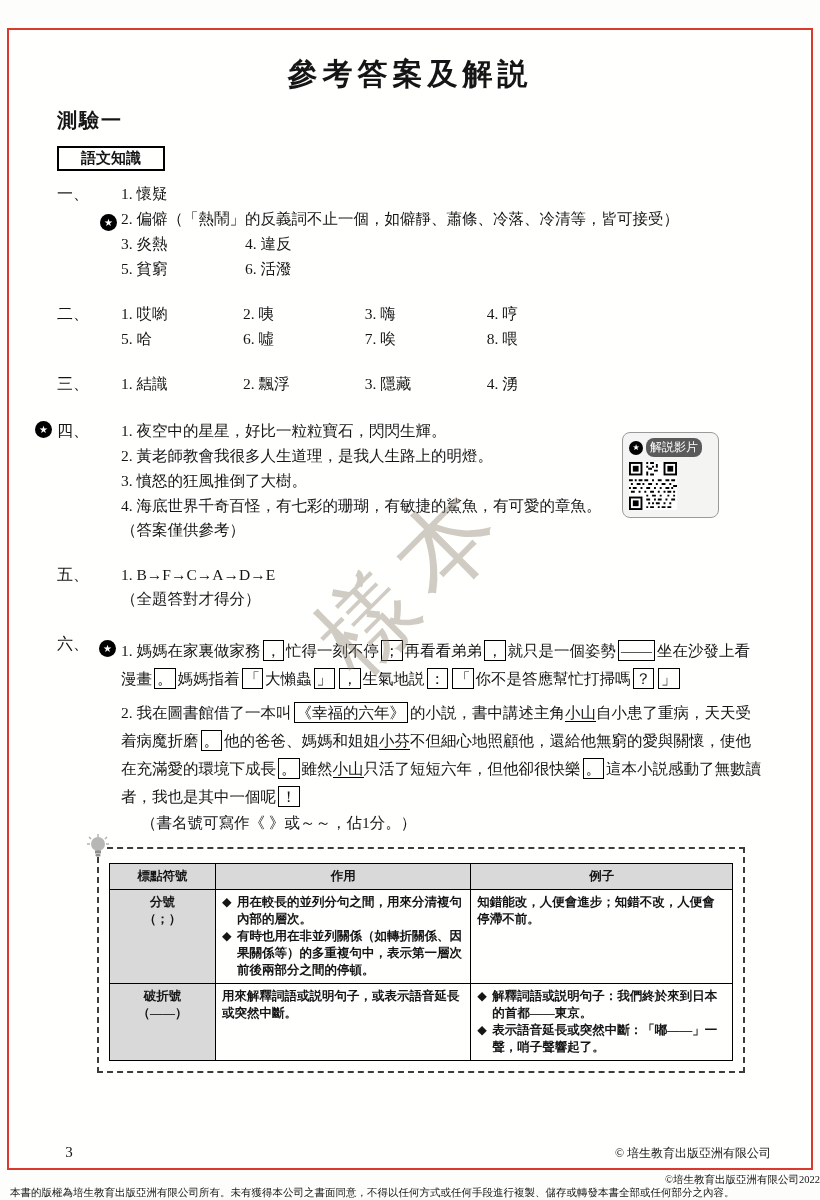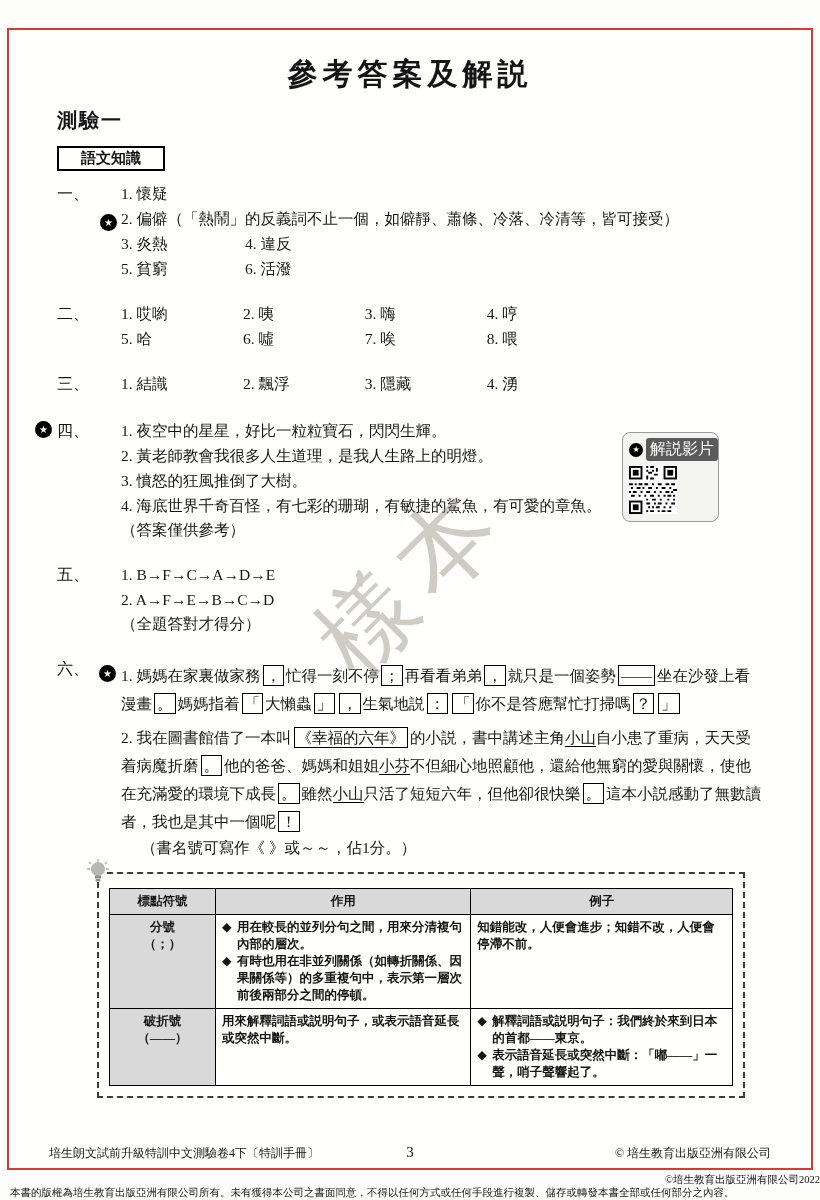--- a/index.html
+++ b/index.html
@@ -49,22 +49,22 @@
   }
   .uname { border-bottom:1.5px solid #000; }
   
   .video-box {
     position:absolute; top:432px; left:622px; width:97px;
     border:1px solid #9a9a9a; border-radius:8px; background:#f4f4f2;
     padding:5px 6px 7px 6px;
   }
   .video-head { display:flex; align-items:center; gap:3px; }
   .video-label {
-    background:#5a5a5a; color:#fff; font-size:16px; padding:1px 4px;
-    border-radius:3px; font-family:"Liberation Sans","DejaVu Sans",sans-serif;
+    background:#5a5a5a; color:#fff; font-size:12px; padding:1px 4px;
+    border-radius:8px; font-family:"Liberation Sans","DejaVu Sans",sans-serif;
     white-space:nowrap;
   }
   .video-head .starmark { width:14px; height:14px; line-height:14px; font-size:8px; flex:none; }
   .qr { display:block; margin-top:5px; background:#fff; }
   
   .tip-box {
     position:relative; margin:12px 0 0 40px; width:648px;
     border:2px dashed #3c3c3c; padding:8px 10px 10px 10px; background:#fffffe;
   }
   .bulb { position:absolute; left:-13px; top:-16px; }
@@ -176,21 +176,20 @@
         <div class="aline">4. 海底世界千奇百怪，有七彩的珊瑚，有敏捷的鯊魚，有可愛的章魚。</div>
         <div class="note">（答案僅供參考）</div>
       </div>
     </div>
 
     
     <div class="q mt20">
       <div class="qlabel">五、</div>
       <div class="qbody">
         <div class="aline">1. B→F→C→A→D→E</div>
-        <div class="aline">2. A→F→E→B→C→D</div>
         <div class="note">（全題答對才得分）</div>
       </div>
     </div>
 
     
     <div class="q mt20">
       <div class="qlabel">六、</div>
       <div class="qbody">
         <div class="q6item">
           <span class="starmark star-abs">★</span><span>1.</span>
@@ -258,21 +257,20 @@
             </div>
           </td>
         </tr>
       </tbody>
         </table>
     </div>
 
   </div>
 
   <div class="footer">
-    <div class="f-left">培生朗文試前升級特訓中文測驗卷4下〔特訓手冊〕</div>
     <div class="f-page">3</div>
     <div class="f-right">© 培生教育出版亞洲有限公司</div>
   </div>
 </div>
 
 <div class="video-box">
   <div class="video-head">
     <span class="starmark">★</span>
     <span class="video-label">解説影片</span>
   </div>

